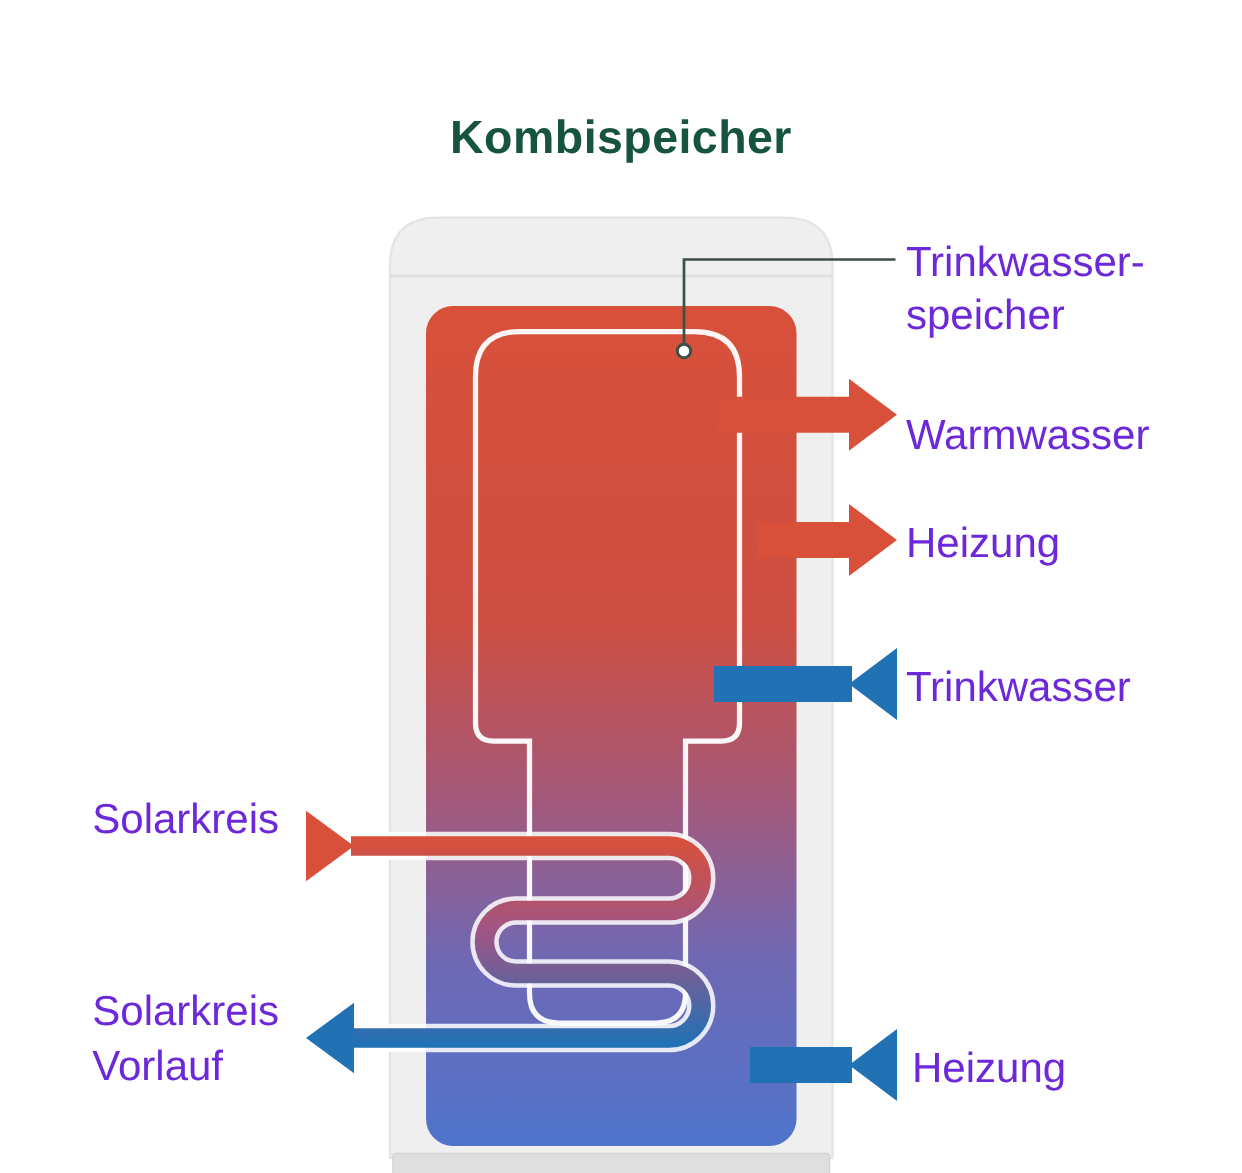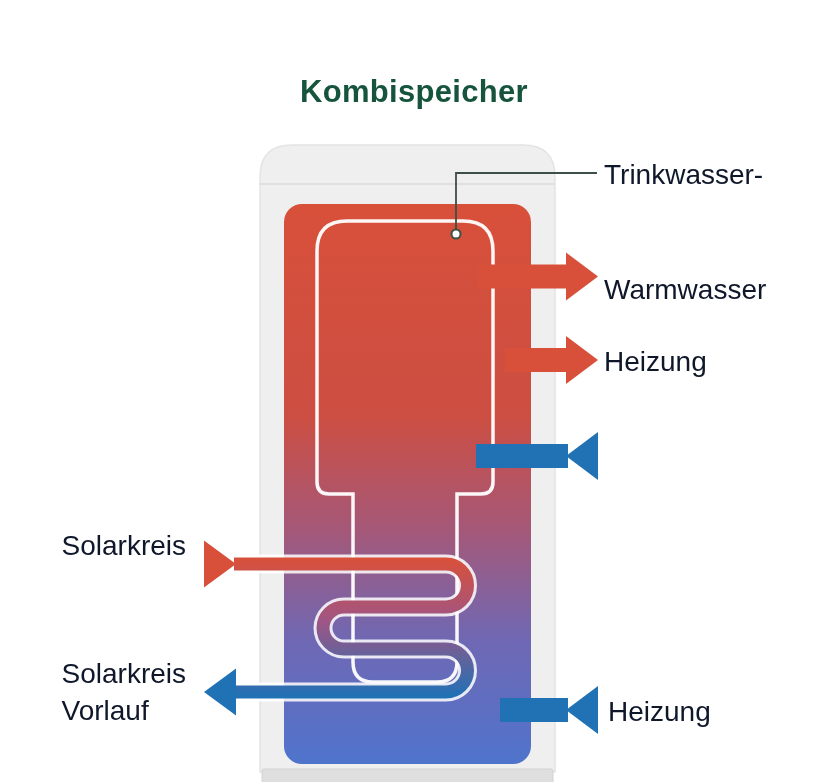--- a/index.html
+++ b/index.html
@@ -21,21 +21,21 @@
     font-size: 31px;
     font-weight: 700;
     letter-spacing: .3px;
     color: #17543d;
   }
   .lbl {
     position: absolute;
     font-size: 28px;
     line-height: 35px;
     font-weight: 500;
-    color: #0f172a;
+    color: #6d28d9;
     white-space: nowrap;
   }
   .lbl-left { text-align: left; right: 642px; line-height: 37px; }
   .diagram-svg { position: absolute; top: 0; left: 0; }
 </style>
 </head>
 <body>
 
 <div class="stage">
 
@@ -85,26 +85,28 @@
 
     <polygon points="204,516.5 236,540 204,563.5" fill="#d8503a"></polygon>
 
     <polygon points="236,644.5 204,668 236,691.5" fill="#2171b5"></polygon>
   </svg>
 
   <div class="title">Kombispeicher</div>
 
   <div class="lbl" style="left:604px; top:133px;">
     <div>Trinkwasser-</div>
+    <div>speicher</div>
   </div>
 
   <div class="lbl" style="left:604px; top:248px;">Warmwasser</div>
 
   <div class="lbl" style="left:604px; top:320px;">Heizung</div>
 
+  <div class="lbl" style="left:604px; top:416px;">Trinkwasser</div>
 
   <div class="lbl" style="left:608px; top:670px;">Heizung</div>
 
   <div class="lbl lbl-left" style="top:503px;">
     <div>Solarkreis</div>
   </div>
 
   <div class="lbl lbl-left" style="top:631px;">
     <div>Solarkreis</div>
     <div>Vorlauf</div>

